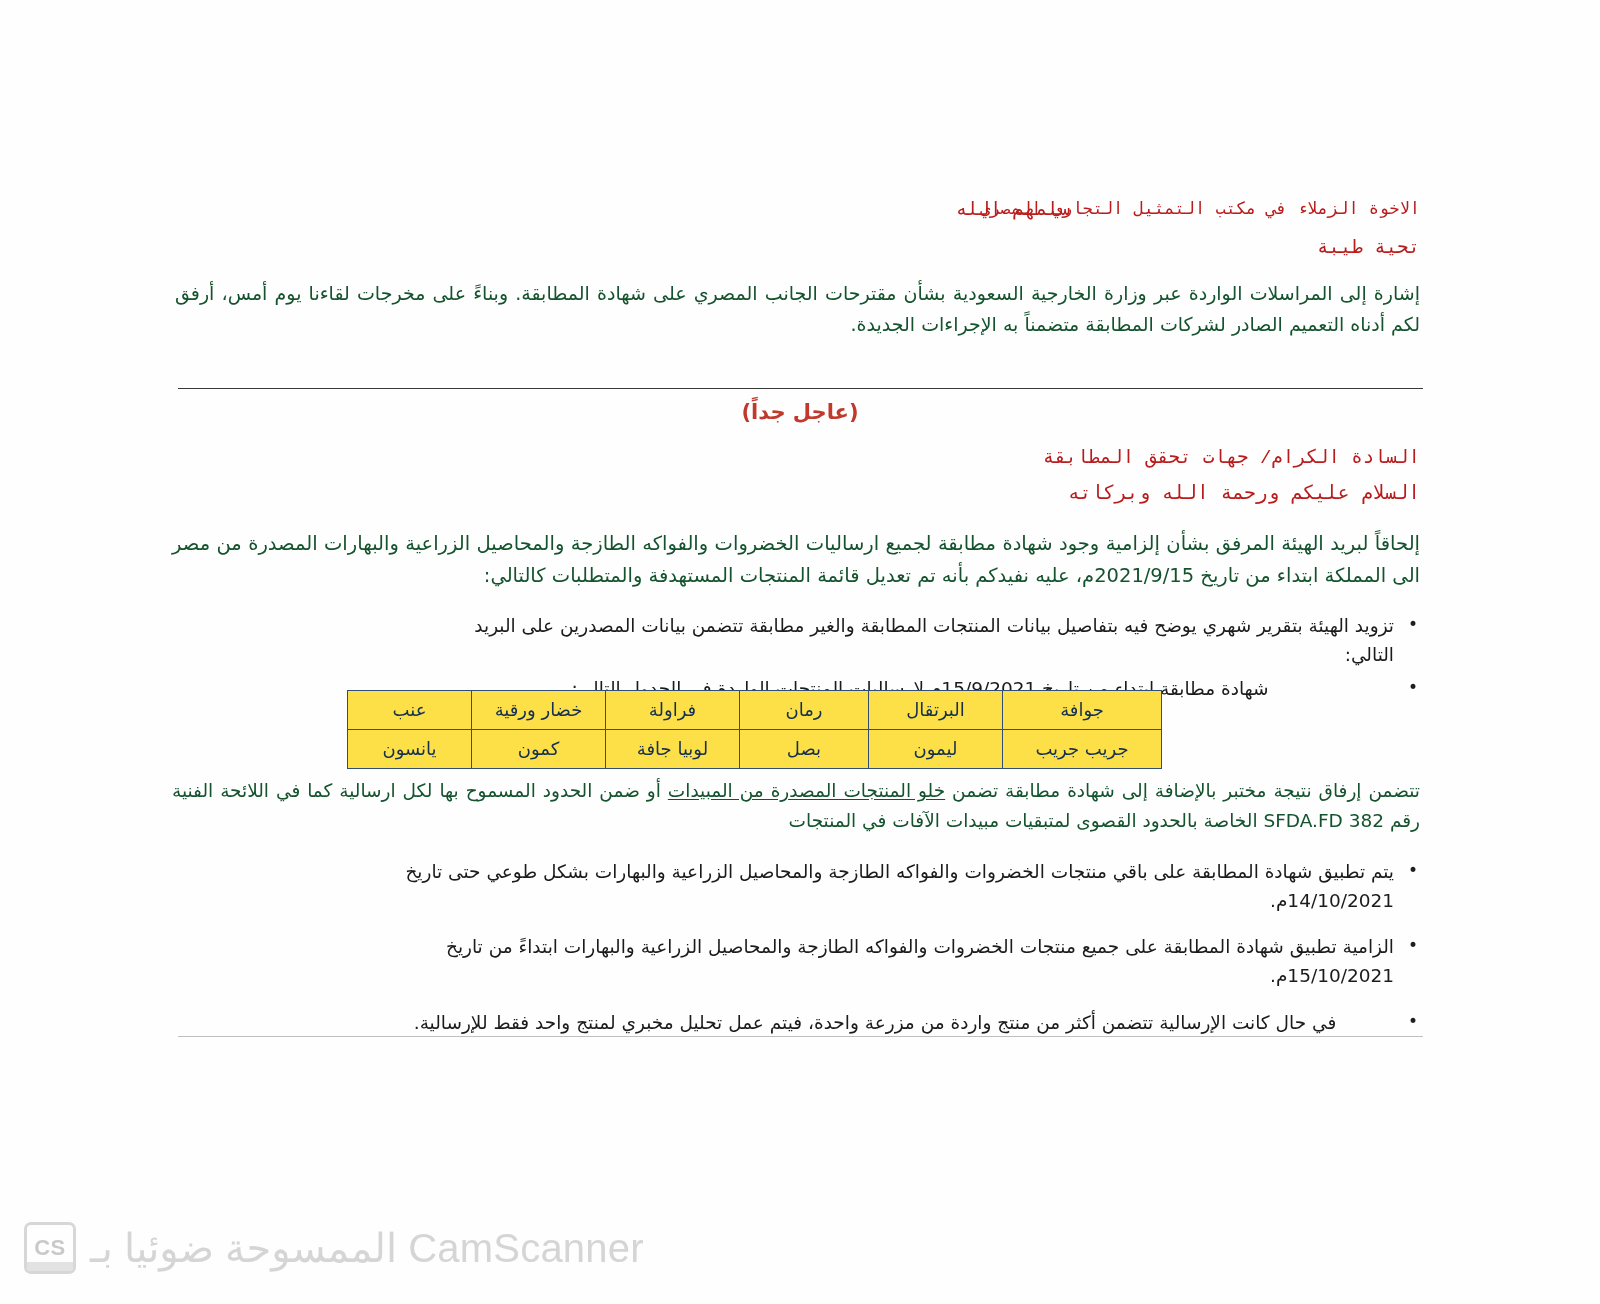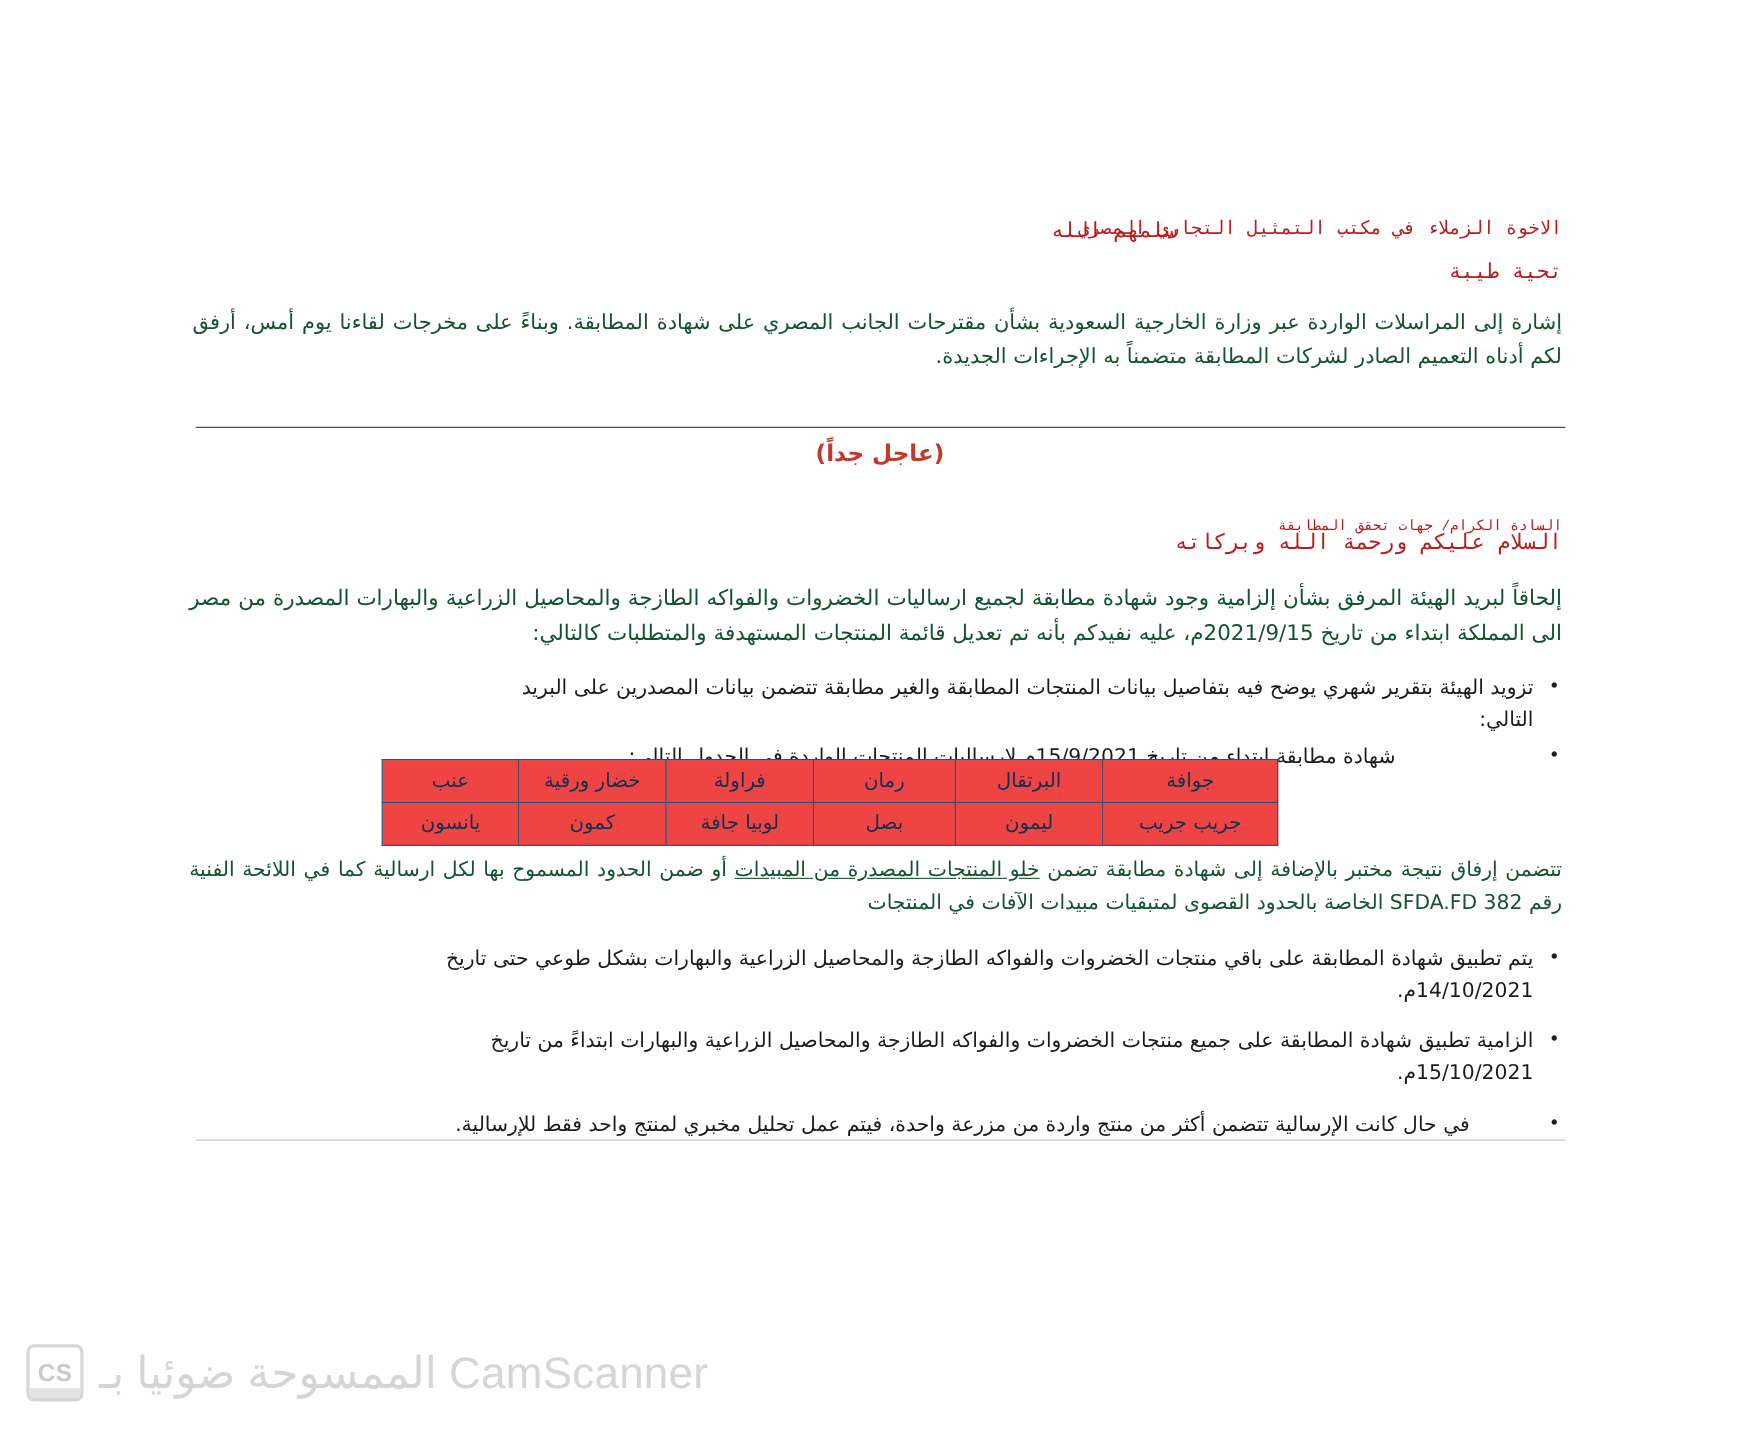--- a/index.html
+++ b/index.html
@@ -100,23 +100,23 @@
     text-align: center;
     direction: rtl;
     font-size: 21px;
     color: #c0392b;
     font-weight: 600;
     letter-spacing: .3px;
   }
 
   
   .c-addressee {
-    top: 472px;
-    right: 10px;
-    font-size: 13px;
+    top: 448px;
+    right: 10px;
+    font-size: 19px;
   }
   .c-greeting {
     top: 483px;
     right: 10px;
     font-size: 19.5px;
   }
   .c-intro {
     top: 528px;
     right: 10px;
     width: 1248px;
@@ -169,21 +169,21 @@
   }
   table.products {
     border-collapse: collapse;
     direction: rtl;
     table-layout: fixed;
     width: 730px;
     background: #a7c6e4;
   }
   table.products td {
     border: 1.6px solid #2f4f76;
-    background: #ef4444;
+    background: #fde047;
     color: #15304f;
     font-size: 18px;
     text-align: center;
     padding: 5px 4px 7px;
     height: 26px;
     white-space: nowrap;
   }
   table.products td.c0 { width: 150px; }
   table.products td.c1 { width: 125px; }
   table.products td.c2 { width: 120px; }

